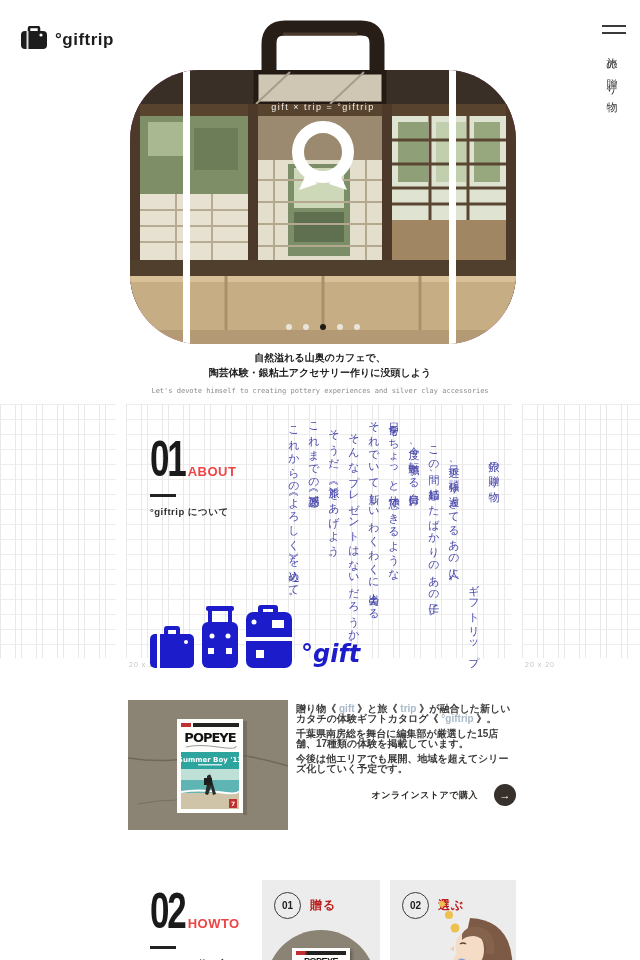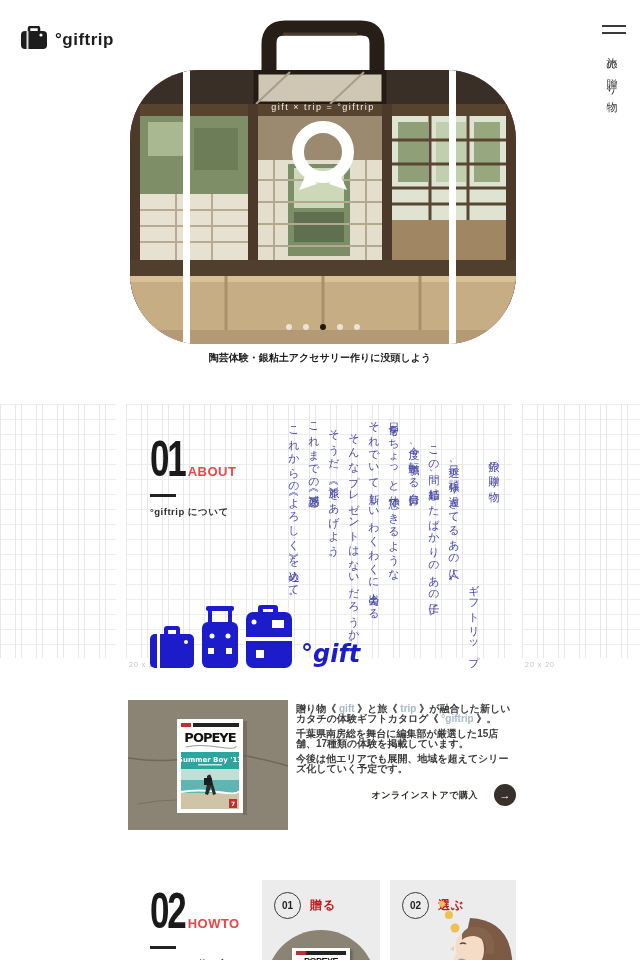--- a/index.html
+++ b/index.html
@@ -165,22 +165,24 @@
         <span></span>
         <span></span>
         <span class="active"></span>
         <span></span>
         <span></span>
       </div>
     </div>
   </div>
 
   <div class="caption">
+    <div class="cap-jp">自然溢れる山奥のカフェで、</div>
     <div class="cap-jp">陶芸体験・銀粘土アクセサリー作りに没頭しよう</div>
     <div class="cap-en">
+      <div>Let's devote himself to creating pottery experiences and silver clay accessories</div>
     </div>
   </div>
 
   <div class="sheet s-left"></div>
   <div class="sheet s-center">
     <div class="paper-label">20 x 20</div>
   </div>
   <div class="sheet s-right">
     <div class="paper-label">20 x 20</div>
   </div>

